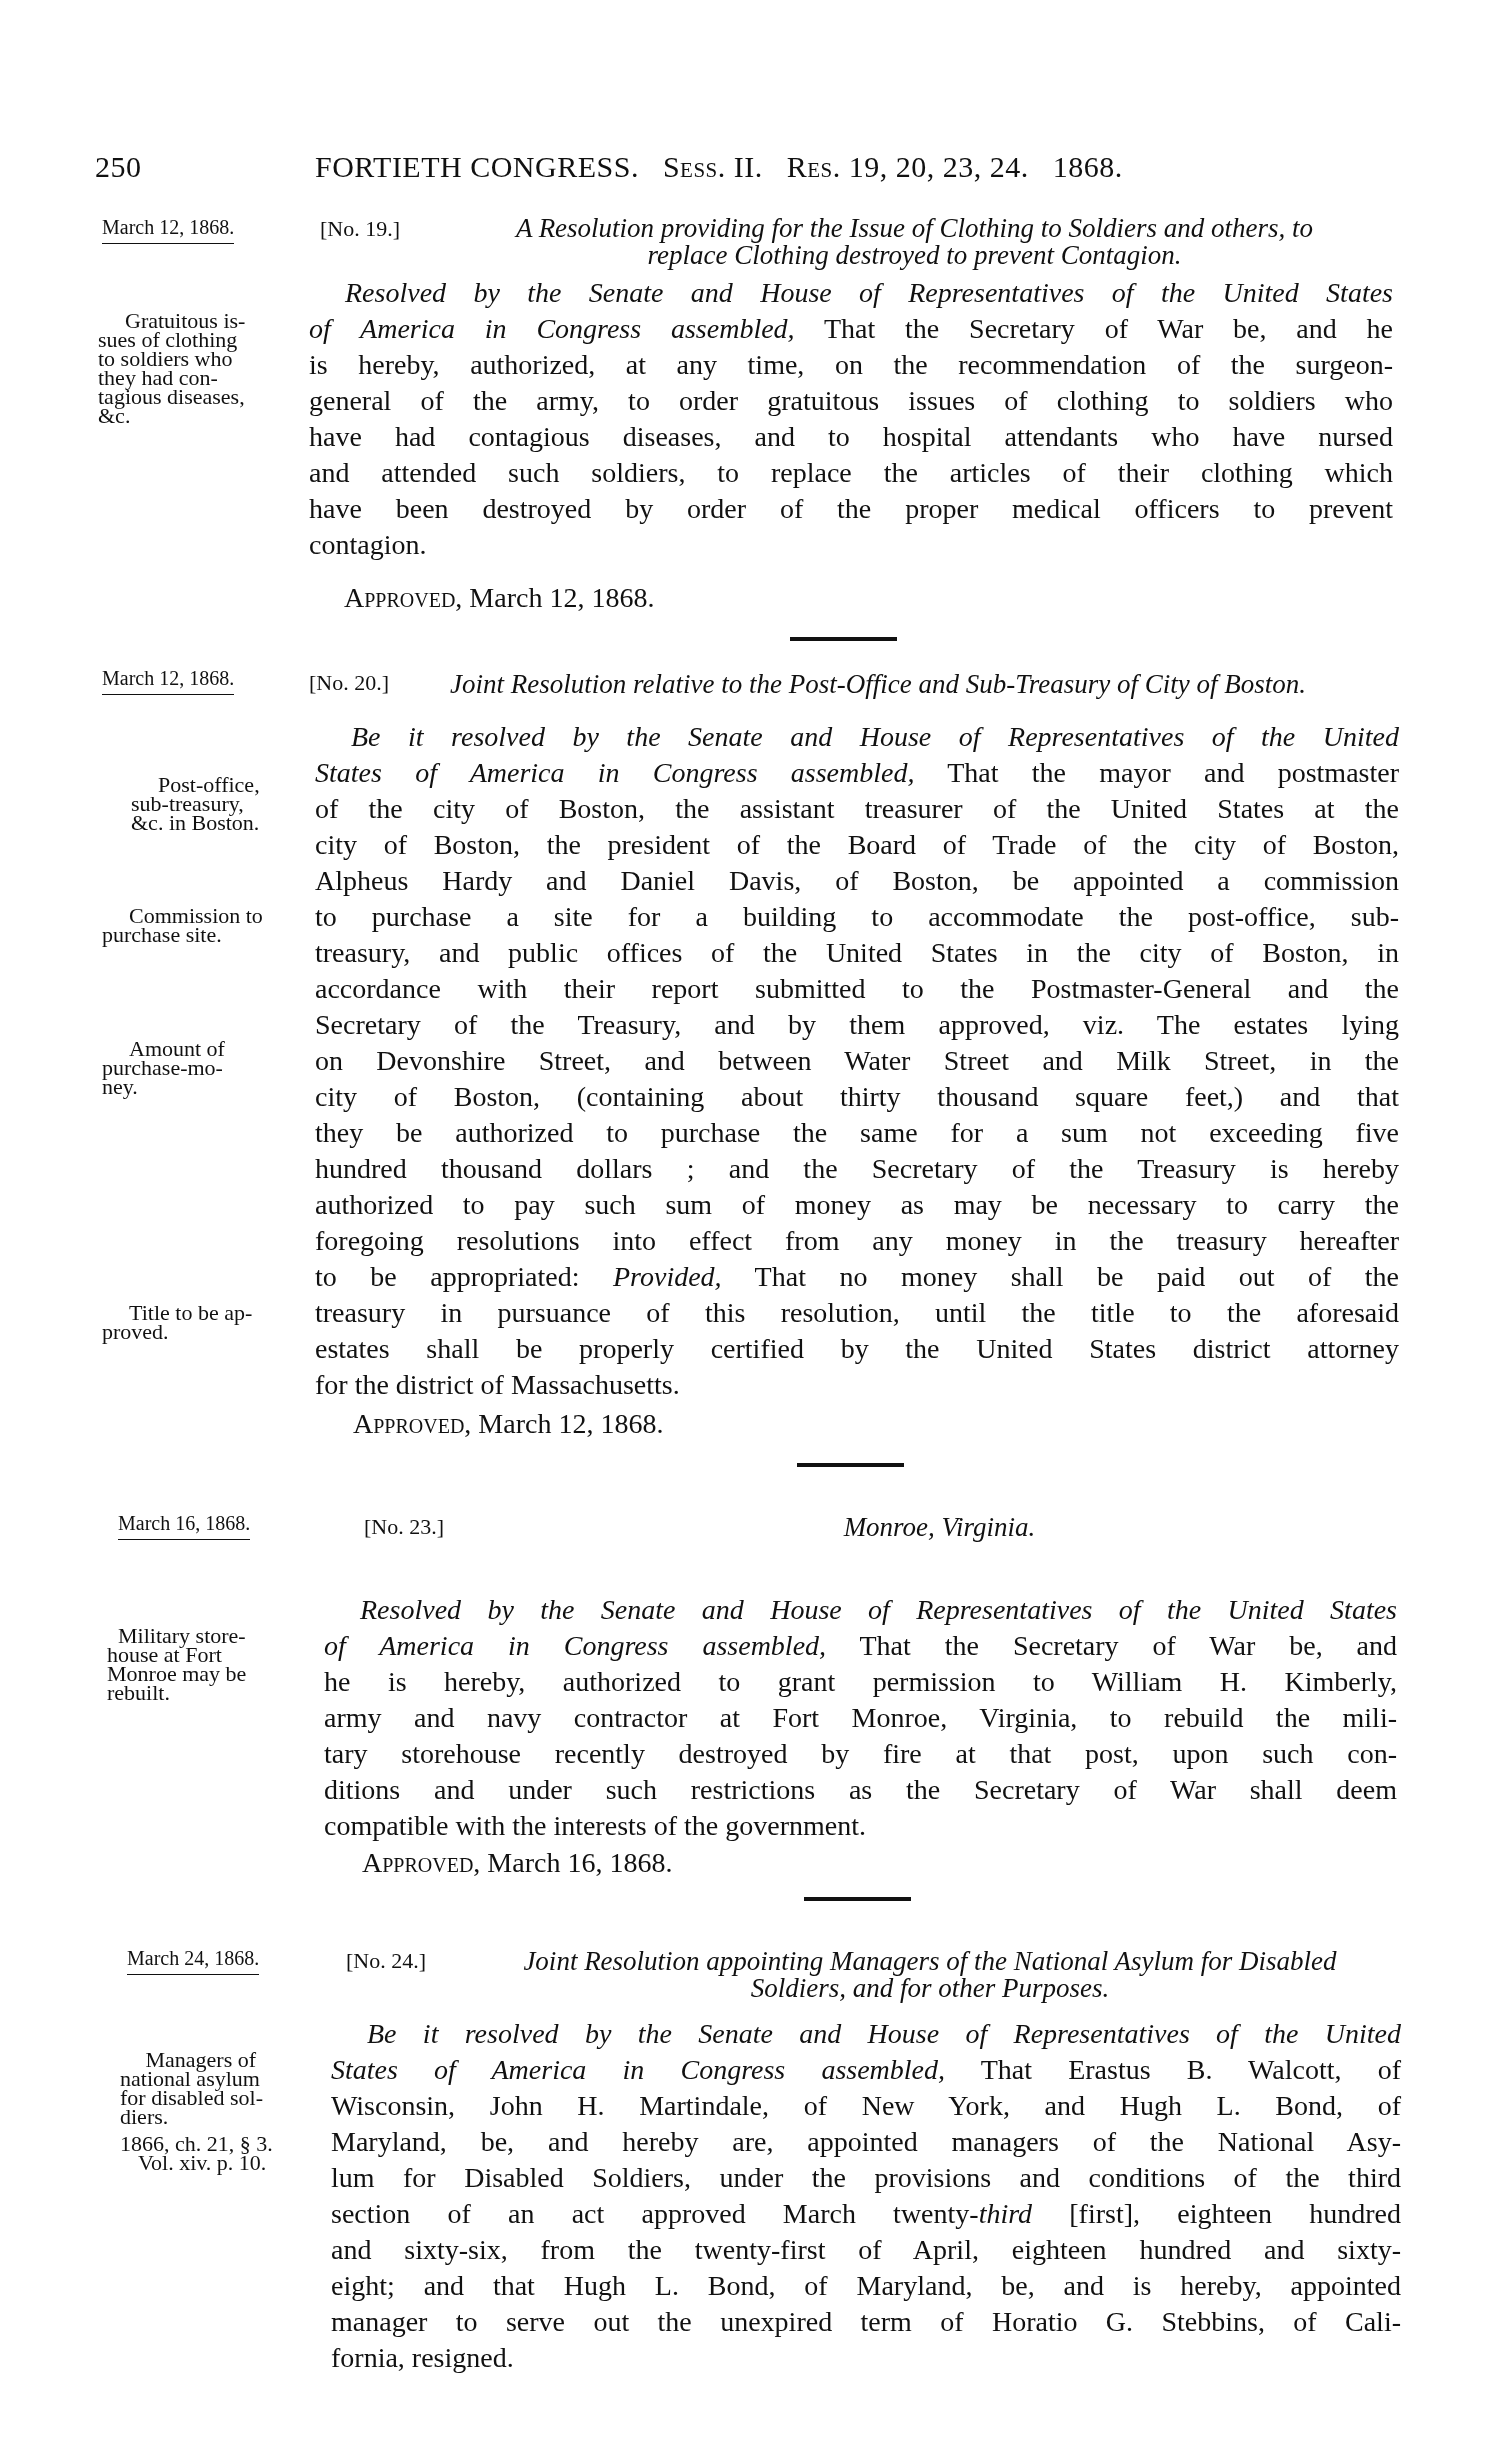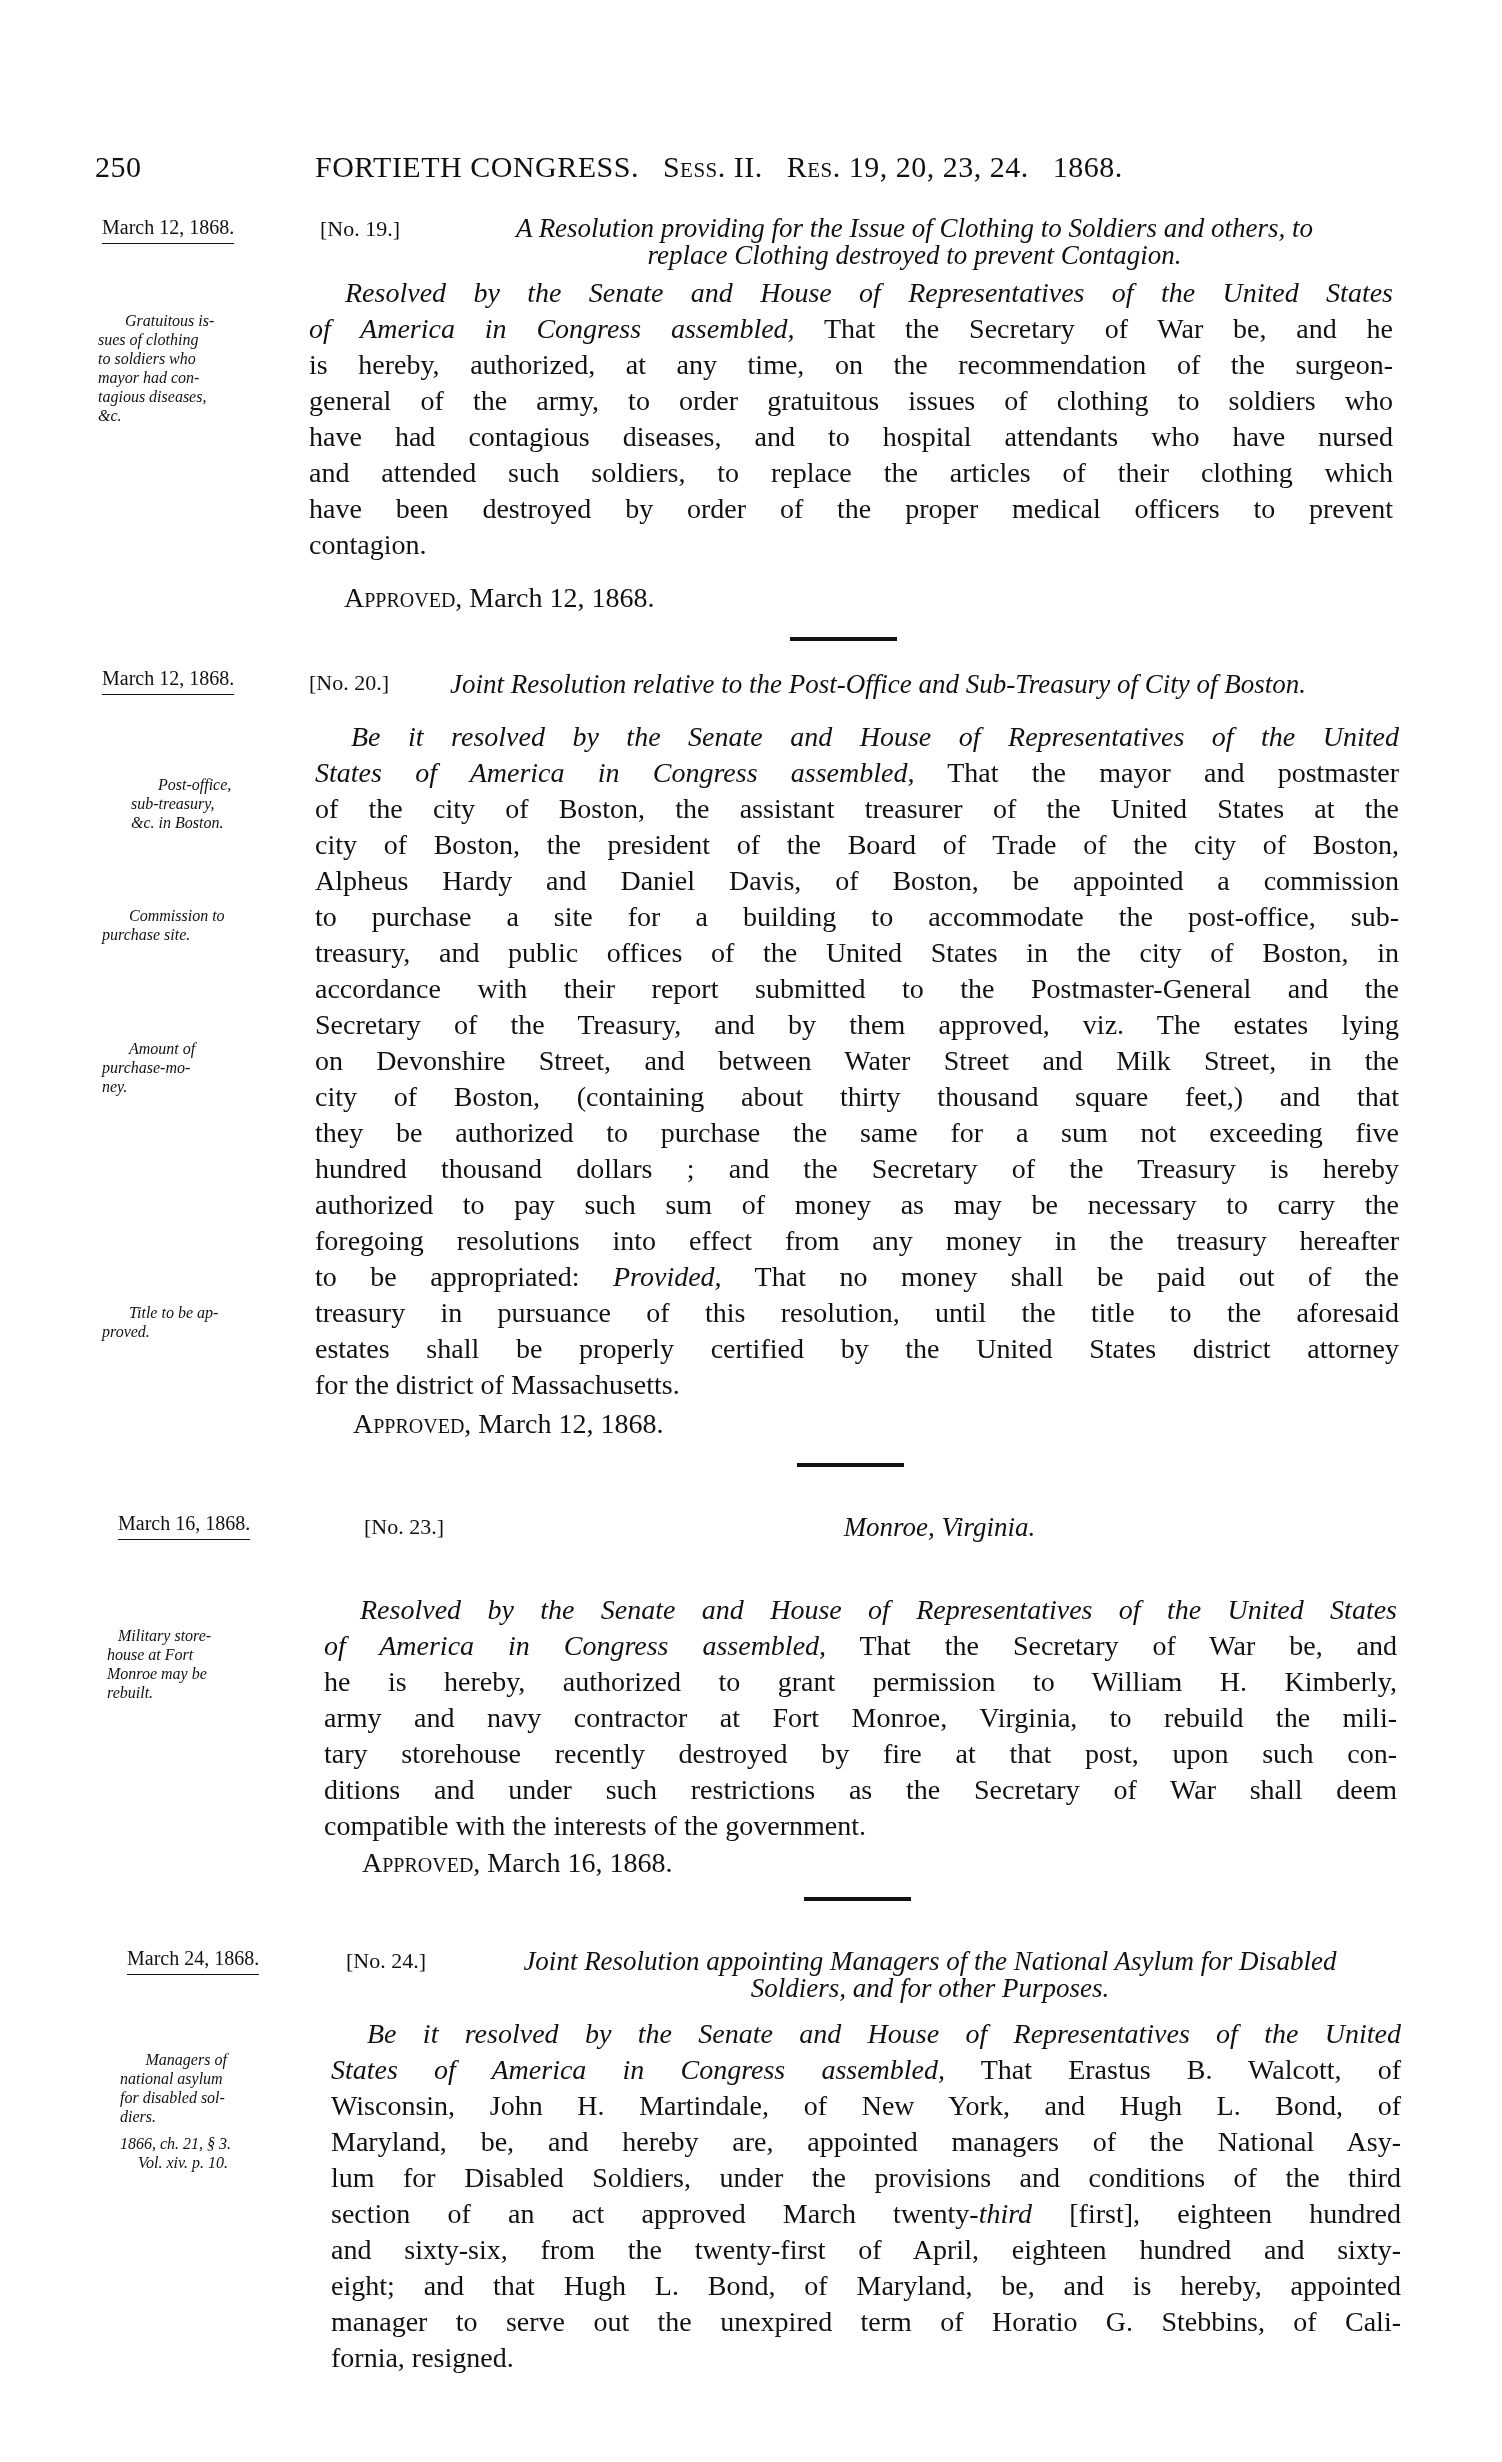--- a/index.html
+++ b/index.html
@@ -27,21 +27,21 @@
   .res-body {
     position: absolute; font-size: 28px; line-height: 36px; text-align: justify;
   }
   .res-body .line { display: block; white-space: nowrap; text-align-last: justify; }
   .res-body .line.last { text-align-last: left; }
   .res-body .indent { padding-left: 36px; }
   .res-body i { font-style: italic; }
   .approved { position: absolute; font-size: 28px; white-space: nowrap; text-align: right; }
   .approved .sc { font-variant: small-caps; }
   .margin-note {
-    position: absolute; font-size: 16px; line-height: 19px; white-space: nowrap; font-style: italic;
+    position: absolute; font-size: 22px; line-height: 19px; white-space: nowrap;
   }
   .separator { position: absolute; height: 3.6px; background: #111; }
 </style>
 </head>
 <body>
 
 <div class="page-header">
   <span class="page-number">250</span>
   <span class="running-head">
     <span>FORTIETH CONGRESS.</span>&nbsp;&nbsp;
@@ -57,21 +57,21 @@
   <span class="res-date" style="left:102px;top:216px;">March 12, 1868.</span>
   <span class="res-number" style="left:320px;top:216px;">[No. 19.]</span>
   <div class="res-title" style="left:437px;top:215px;width:955px;">
     <div>A Resolution providing for the Issue of Clothing to Soldiers and others, to</div>
     <div>replace Clothing destroyed to prevent Contagion.</div>
   </div>
   <div class="margin-note" style="left:98px;top:311px;text-align:center;">
     <div style="padding-left:27px;text-align:left">Gratuitous is-</div>
     <div style="text-align:left">sues of clothing</div>
     <div style="text-align:left">to soldiers who</div>
-    <div style="text-align:left">mayor had con-</div>
+    <div style="text-align:left">they had con-</div>
     <div style="text-align:left">tagious diseases,</div>
     <div style="text-align:left">&amp;c.</div>
   </div>
   <div class="res-body" style="left:309px;top:275px;width:1084px;">
     <span class="line indent"><i>Resolved by the Senate and House of Representatives of the United States</i></span>
     <span class="line"><i>of America in Congress assembled,</i><span> That the Secretary of War be, and he</span></span>
     <span class="line">is hereby, authorized, at any time, on the recommendation of the surgeon-</span>
     <span class="line">general of the army, to order gratuitous issues of clothing to soldiers who</span>
     <span class="line">have had contagious diseases, and to hospital attendants who have nursed</span>
     <span class="line">and attended such soldiers, to replace the articles of their clothing which</span>

